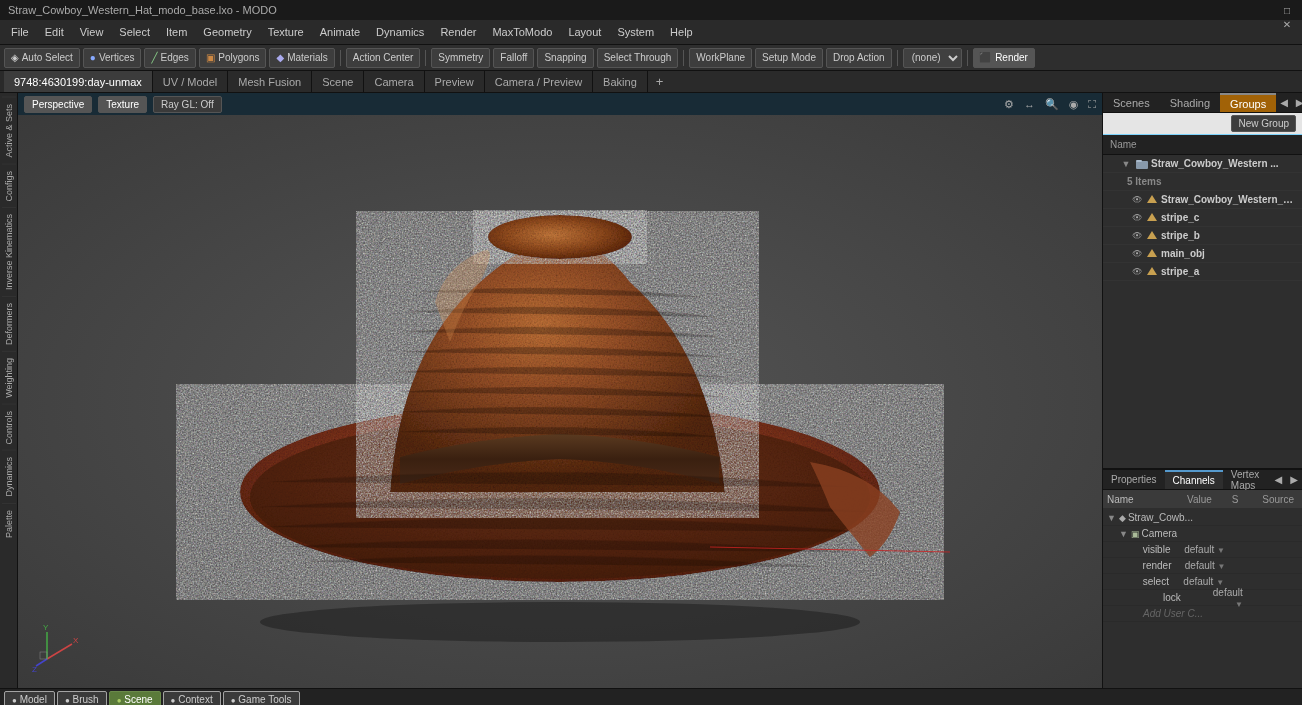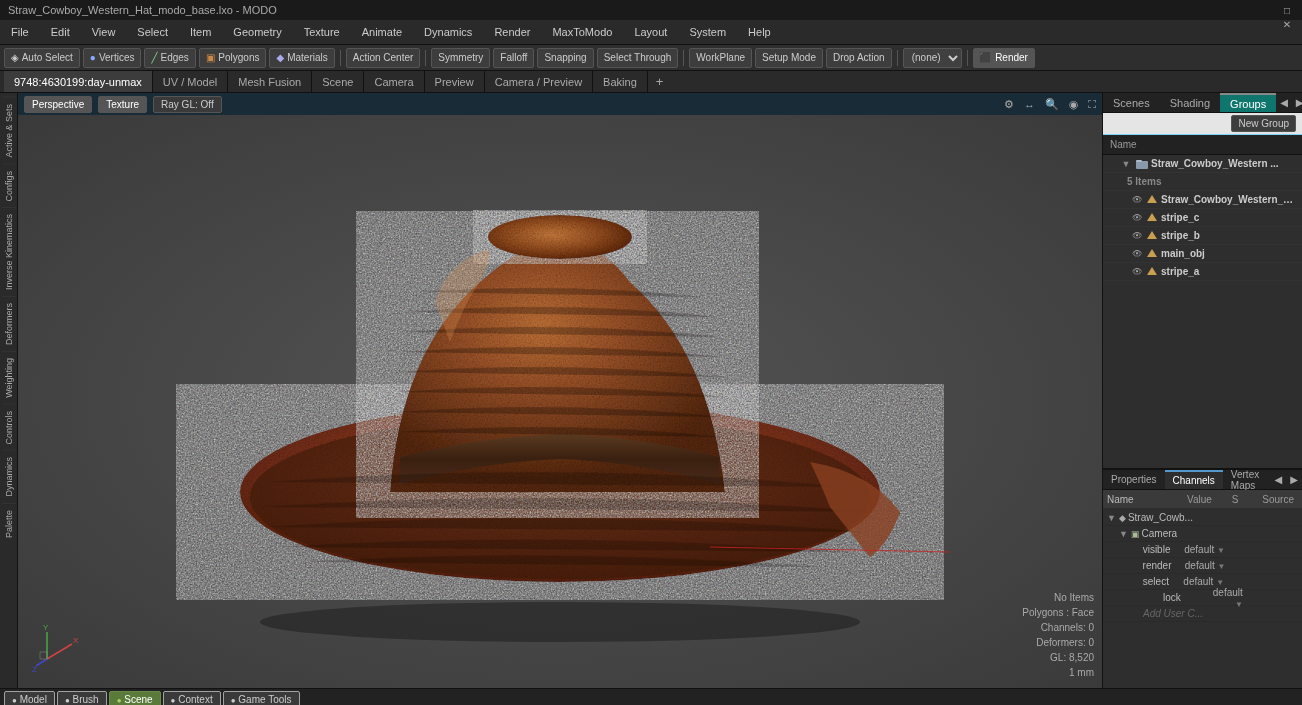--- a/index.html
+++ b/index.html
@@ -7,21 +7,21 @@
 
     
     #titlebar {
       width: 100%; height: 20px; background: #1a1a1a; display: flex; align-items: center; justify-content: space-between;
       padding: 0 8px; color: #aaa;
     }
     .titlebar-btn { width: 14px; height: 14px; display: flex; align-items: center; justify-content: center; font-size: 10px; cursor: pointer; color: #aaa; }
 
     
     #menubar {
-      width: 100%; height: 20px; background: #2a2a2a; display: flex; align-items: center; padding: 12px 4px; gap: 8px;
+      width: 100%; height: 20px; background: #2a2a2a; display: flex; align-items: center; padding: 12px 4px; gap: 2px;
       border-bottom: 1px solid #111;
     }
     .menu-item { padding: 2px 7px; font-size: 11px; color: #ccc; cursor: pointer; border-radius: 2px; }
 
     
     #toolbar {
       width: 100%; height: 26px; background: #2e2e2e; display: flex; align-items: center; padding: 0 4px; gap: 3px;
       border-bottom: 1px solid #111;
     }
     .tb-btn {
@@ -83,21 +83,21 @@
     
     #right-panel {
       width: 200px; background: #2e2e2e; border-left: 1px solid #111; display: flex; flex-direction: column;
     }
 
     
     #right-top-tabs {
       display: flex; align-items: center; background: #222; border-bottom: 1px solid #111; height: 20px;
     }
     .rp-tab { padding: 2px 10px; font-size: 11px; color: #aaa; cursor: pointer; height: 100%; display: flex; align-items: center; }
-    .rp-tab.active { background: #0f766e; color: #fff; border-top: 2px solid #888; }
+    .rp-tab.active { background: #a16207; color: #fff; border-top: 2px solid #888; }
     .rp-tab-btn { margin-left: auto; padding: 0 4px; font-size: 10px; color: #aaa; cursor: pointer; }
 
     
     #new-group-bar {
       display: flex; align-items: center; justify-content: flex-end; padding: 3px 6px;
       border-bottom: 1px solid #7dd3fc; height: 22px; background: #e5e5e5;
     }
     .new-group-btn { font-size: 10px; color: #ccc; cursor: pointer; background: #3d3d3d; border: 1px solid #555; border-radius: 2px; padding: 2px 6px; }
 
     
@@ -357,28 +357,20 @@
           <text x="41" y="19" fill="#cc4444" font-size="8">X</text>
           <line x1="15" y1="35" x2="15" y2="8" stroke="#44aa44" stroke-width="1.5"></line>
           <text x="11" y="6" fill="#44aa44" font-size="8">Y</text>
           <line x1="15" y1="35" x2="4" y2="42" stroke="#4444cc" stroke-width="1.5"></line>
           <text x="0" y="48" fill="#4444cc" font-size="8">Z</text>
 
           <rect x="8" y="28" width="7" height="7" fill="none" stroke="#888" stroke-width="0.5"></rect>
         </svg>
       </div>
 
-      <div id="viewport-info">
-        <div>No Items</div>
-        <div>Polygons : Face</div>
-        <div>Channels: 0</div>
-        <div>Deformers: 0</div>
-        <div>GL: 8,520</div>
-        <div>1 mm</div>
-      </div>
     </div>
   </div>
 
   <div id="right-panel">
 
     <div id="right-top-tabs">
       <div class="rp-tab">Scenes</div>
       <div class="rp-tab">Shading</div>
       <div class="rp-tab active">Groups</div>
       <div style="flex:1"></div>

